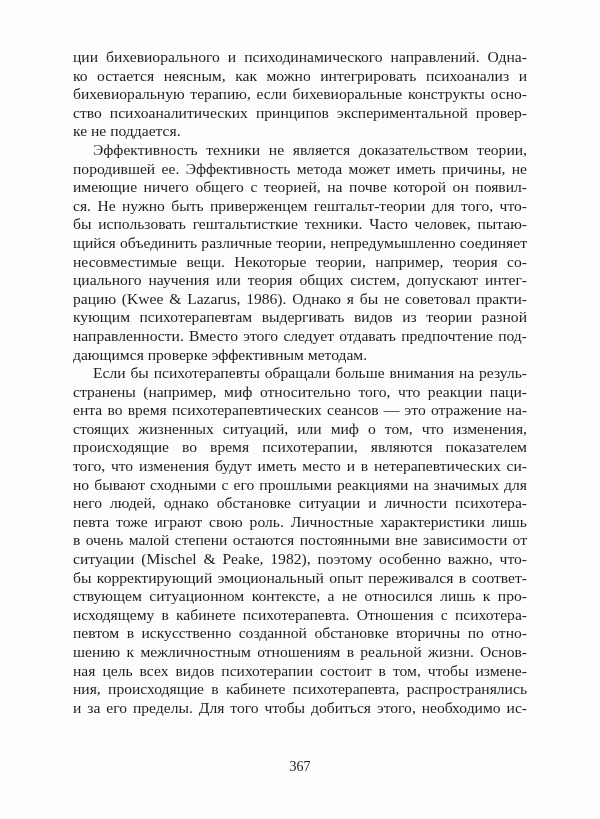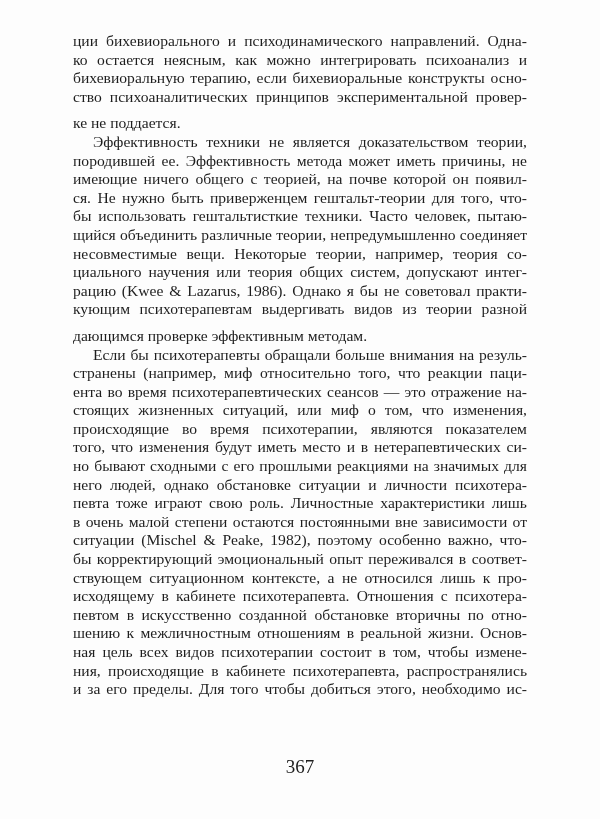--- a/index.html
+++ b/index.html
@@ -1,29 +1,29 @@
 <!DOCTYPE html>
 <html><head>
 <meta charset="utf-8">
 <style>
   html, body { margin: 0; padding: 0; }
   body {
     width: 600px; height: 819px; background: #fdfdfd; position: relative; overflow: hidden;
     font-family: "Liberation Serif", "DejaVu Serif", serif; color: #1e1e1e;
   }
-  .page { position: absolute; left: 73px; top: 32px; width: 454px; }
+  .page { position: absolute; left: 73px; top: 48px; width: 454px; }
   .line {
     display: block; height: 18.6px; line-height: 18.6px; font-size: 15.6px;
     white-space: nowrap; text-align: justify; text-align-last: justify;
   }
-  .line.last { text-align-last: left; margin-top: 8px; }
+  .line.last { text-align-last: left; }
   .line.indent { padding-left: 20px; }
   .pagenum {
     position: absolute; left: 0; width: 600px; top: 758px; text-align: center;
-    font-size: 19px; line-height: 18px;
+    font-size: 14px; line-height: 18px;
   }
 </style>
 </head>
 <body>
 
 <div class="page">
   <div>
     <span class="line">ции бихевиорального и психодинамического направлений. Одна-</span>
     <span class="line">ко остается неясным, как можно интегрировать психоанализ и</span>
     <span class="line">бихевиоральную терапию, если бихевиоральные конструкты осно-</span>
@@ -34,20 +34,21 @@
     <span class="line indent">Эффективность техники не является доказательством теории,</span>
     <span class="line">породившей ее. Эффективность метода может иметь причины, не</span>
     <span class="line">имеющие ничего общего с теорией, на почве которой он появил-</span>
     <span class="line">ся. Не нужно быть приверженцем гештальт-теории для того, что-</span>
     <span class="line">бы использовать гештальтисткие техники. Часто человек, пытаю-</span>
     <span class="line">щийся объединить различные теории, непредумышленно соединяет</span>
     <span class="line">несовместимые вещи. Некоторые теории, например, теория со-</span>
     <span class="line">циального научения или теория общих систем, допускают интег-</span>
     <span class="line">рацию (Kwee &amp; Lazarus, 1986). Однако я бы не советовал практи-</span>
     <span class="line">кующим психотерапевтам выдергивать видов из теории разной</span>
+    <span class="line">направленности. Вместо этого следует отдавать предпочтение под-</span>
     <span class="line last">дающимся проверке эффективным методам.</span>
   </div>
   <div>
     <span class="line indent">Если бы психотерапевты обращали больше внимания на резуль-</span>
     <span class="line">странены (например, миф относительно того, что реакции паци-</span>
     <span class="line">ента во время психотерапевтических сеансов — это отражение на-</span>
     <span class="line">стоящих жизненных ситуаций, или миф о том, что изменения,</span>
     <span class="line">происходящие во время психотерапии, являются показателем</span>
     <span class="line">того, что изменения будут иметь место и в нетерапевтических си-</span>
     <span class="line">но бывают сходными с его прошлыми реакциями на значимых для</span>

